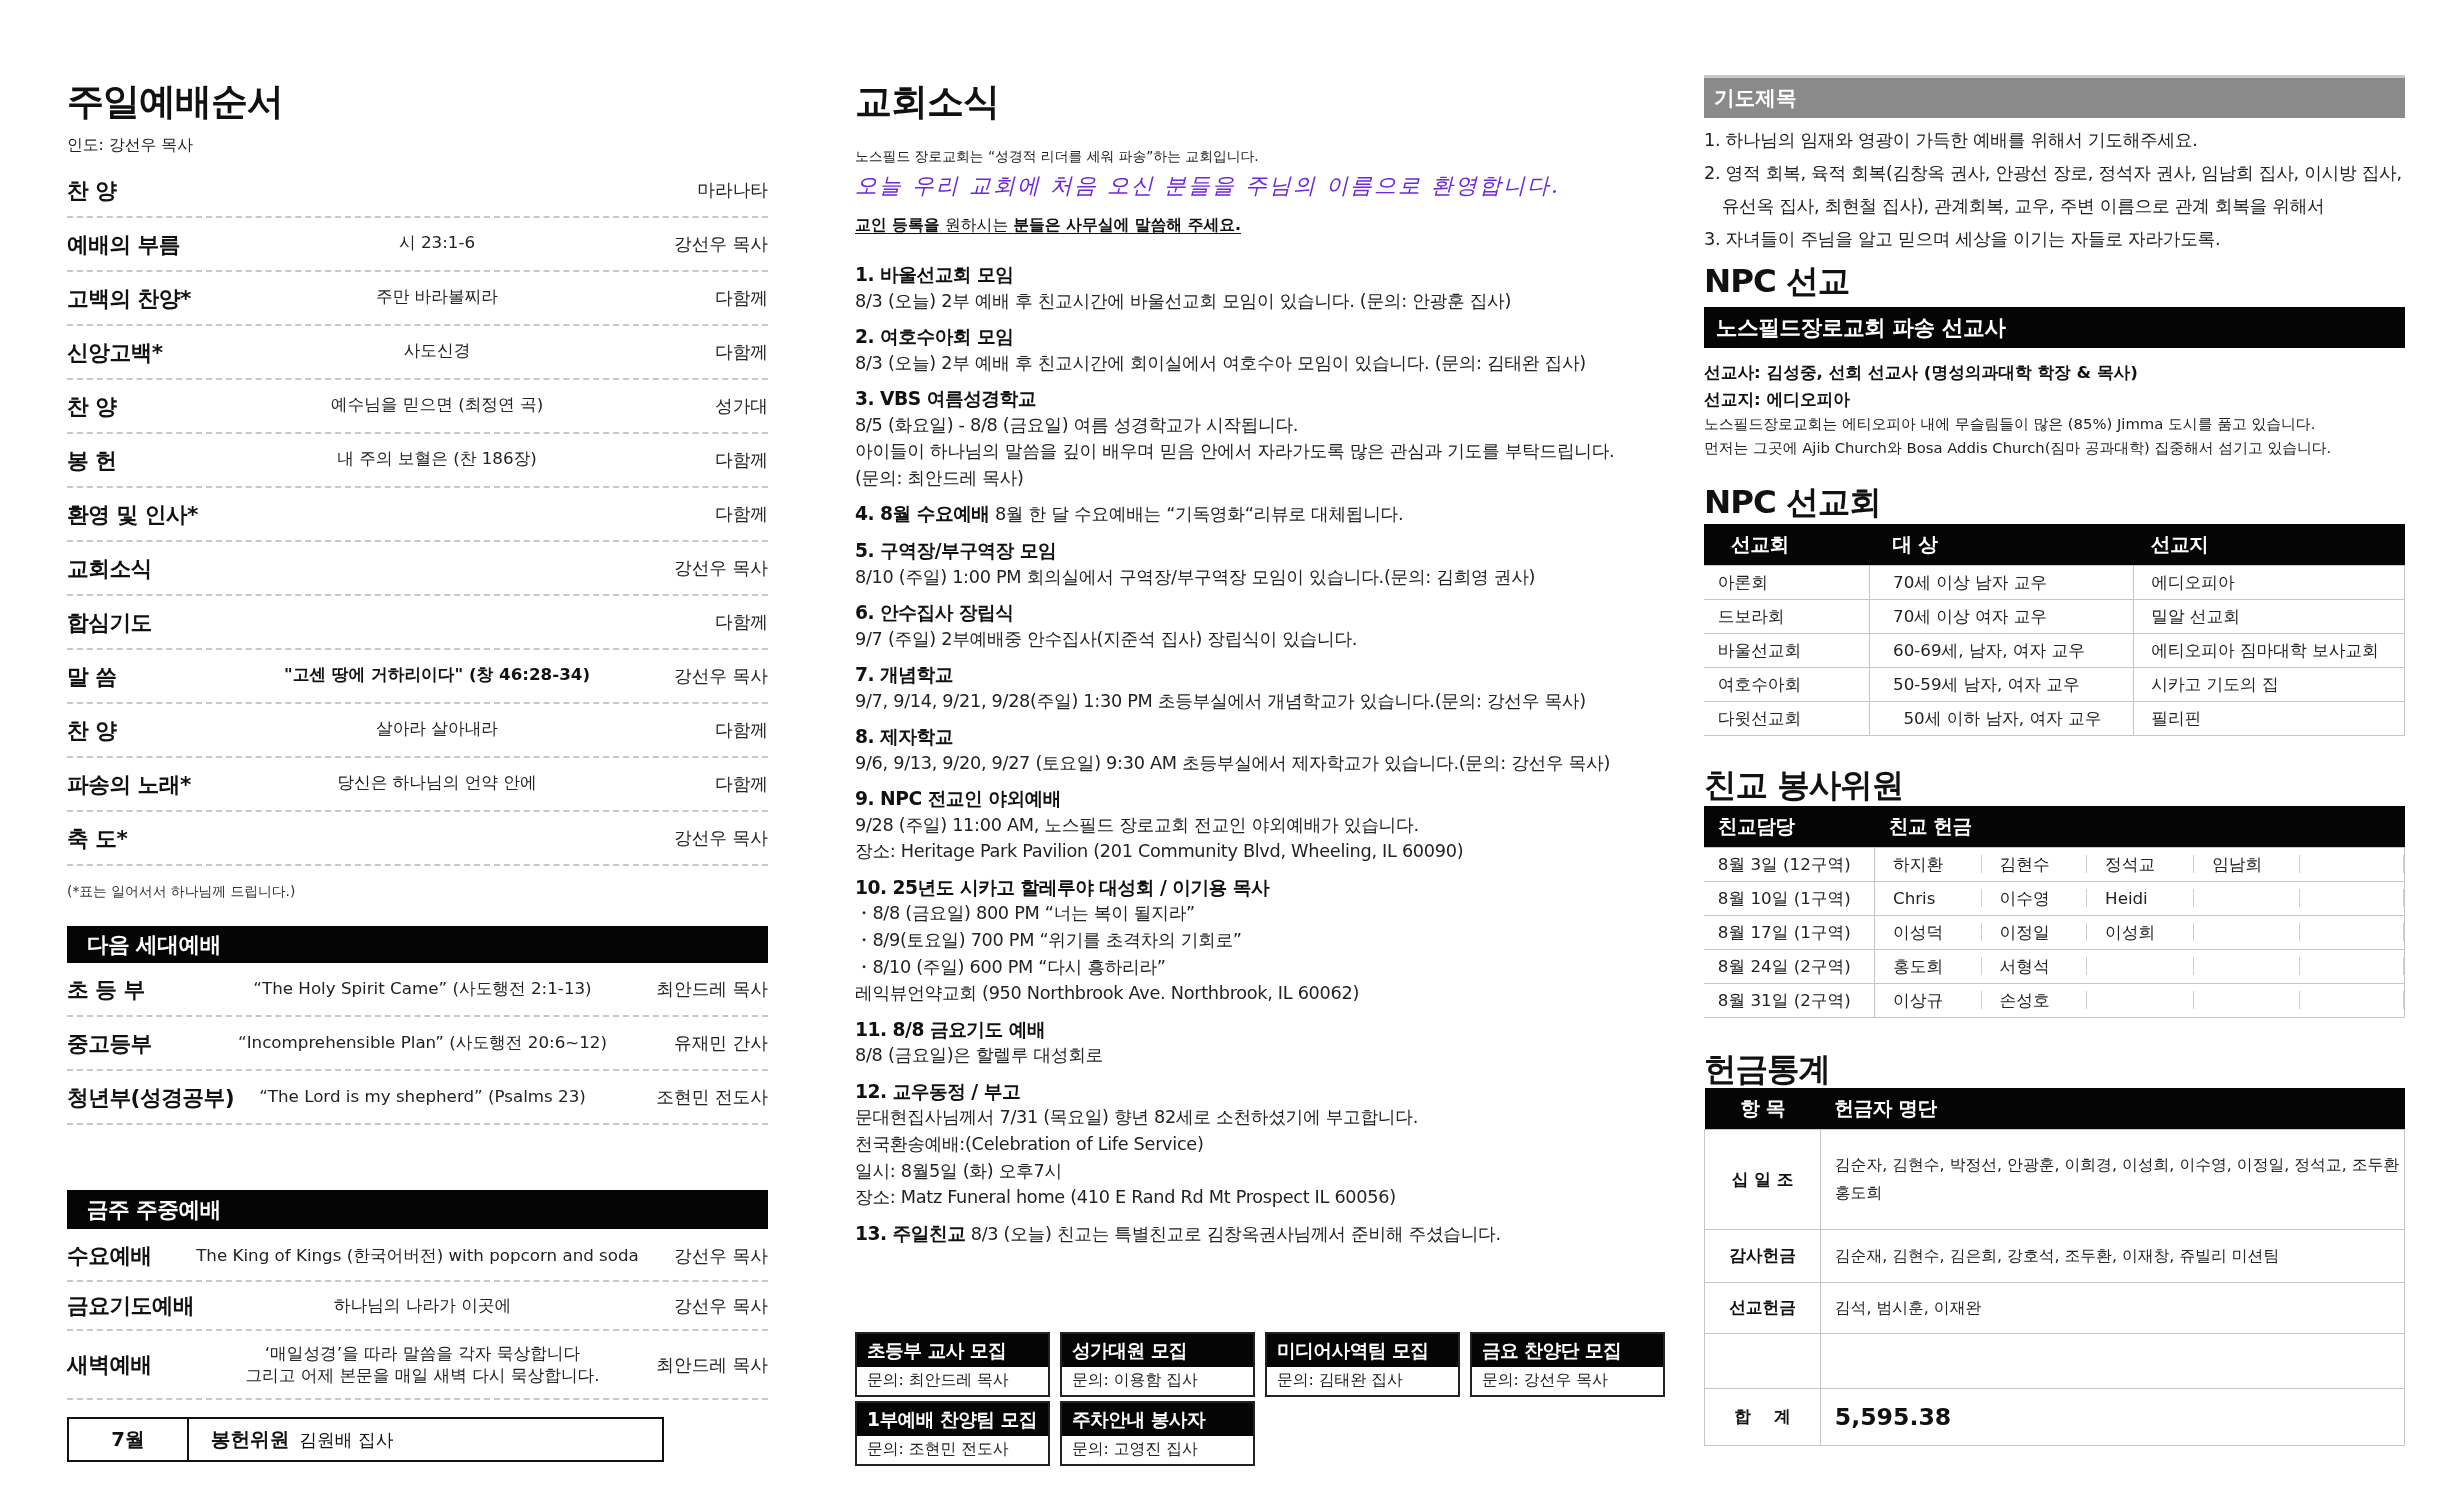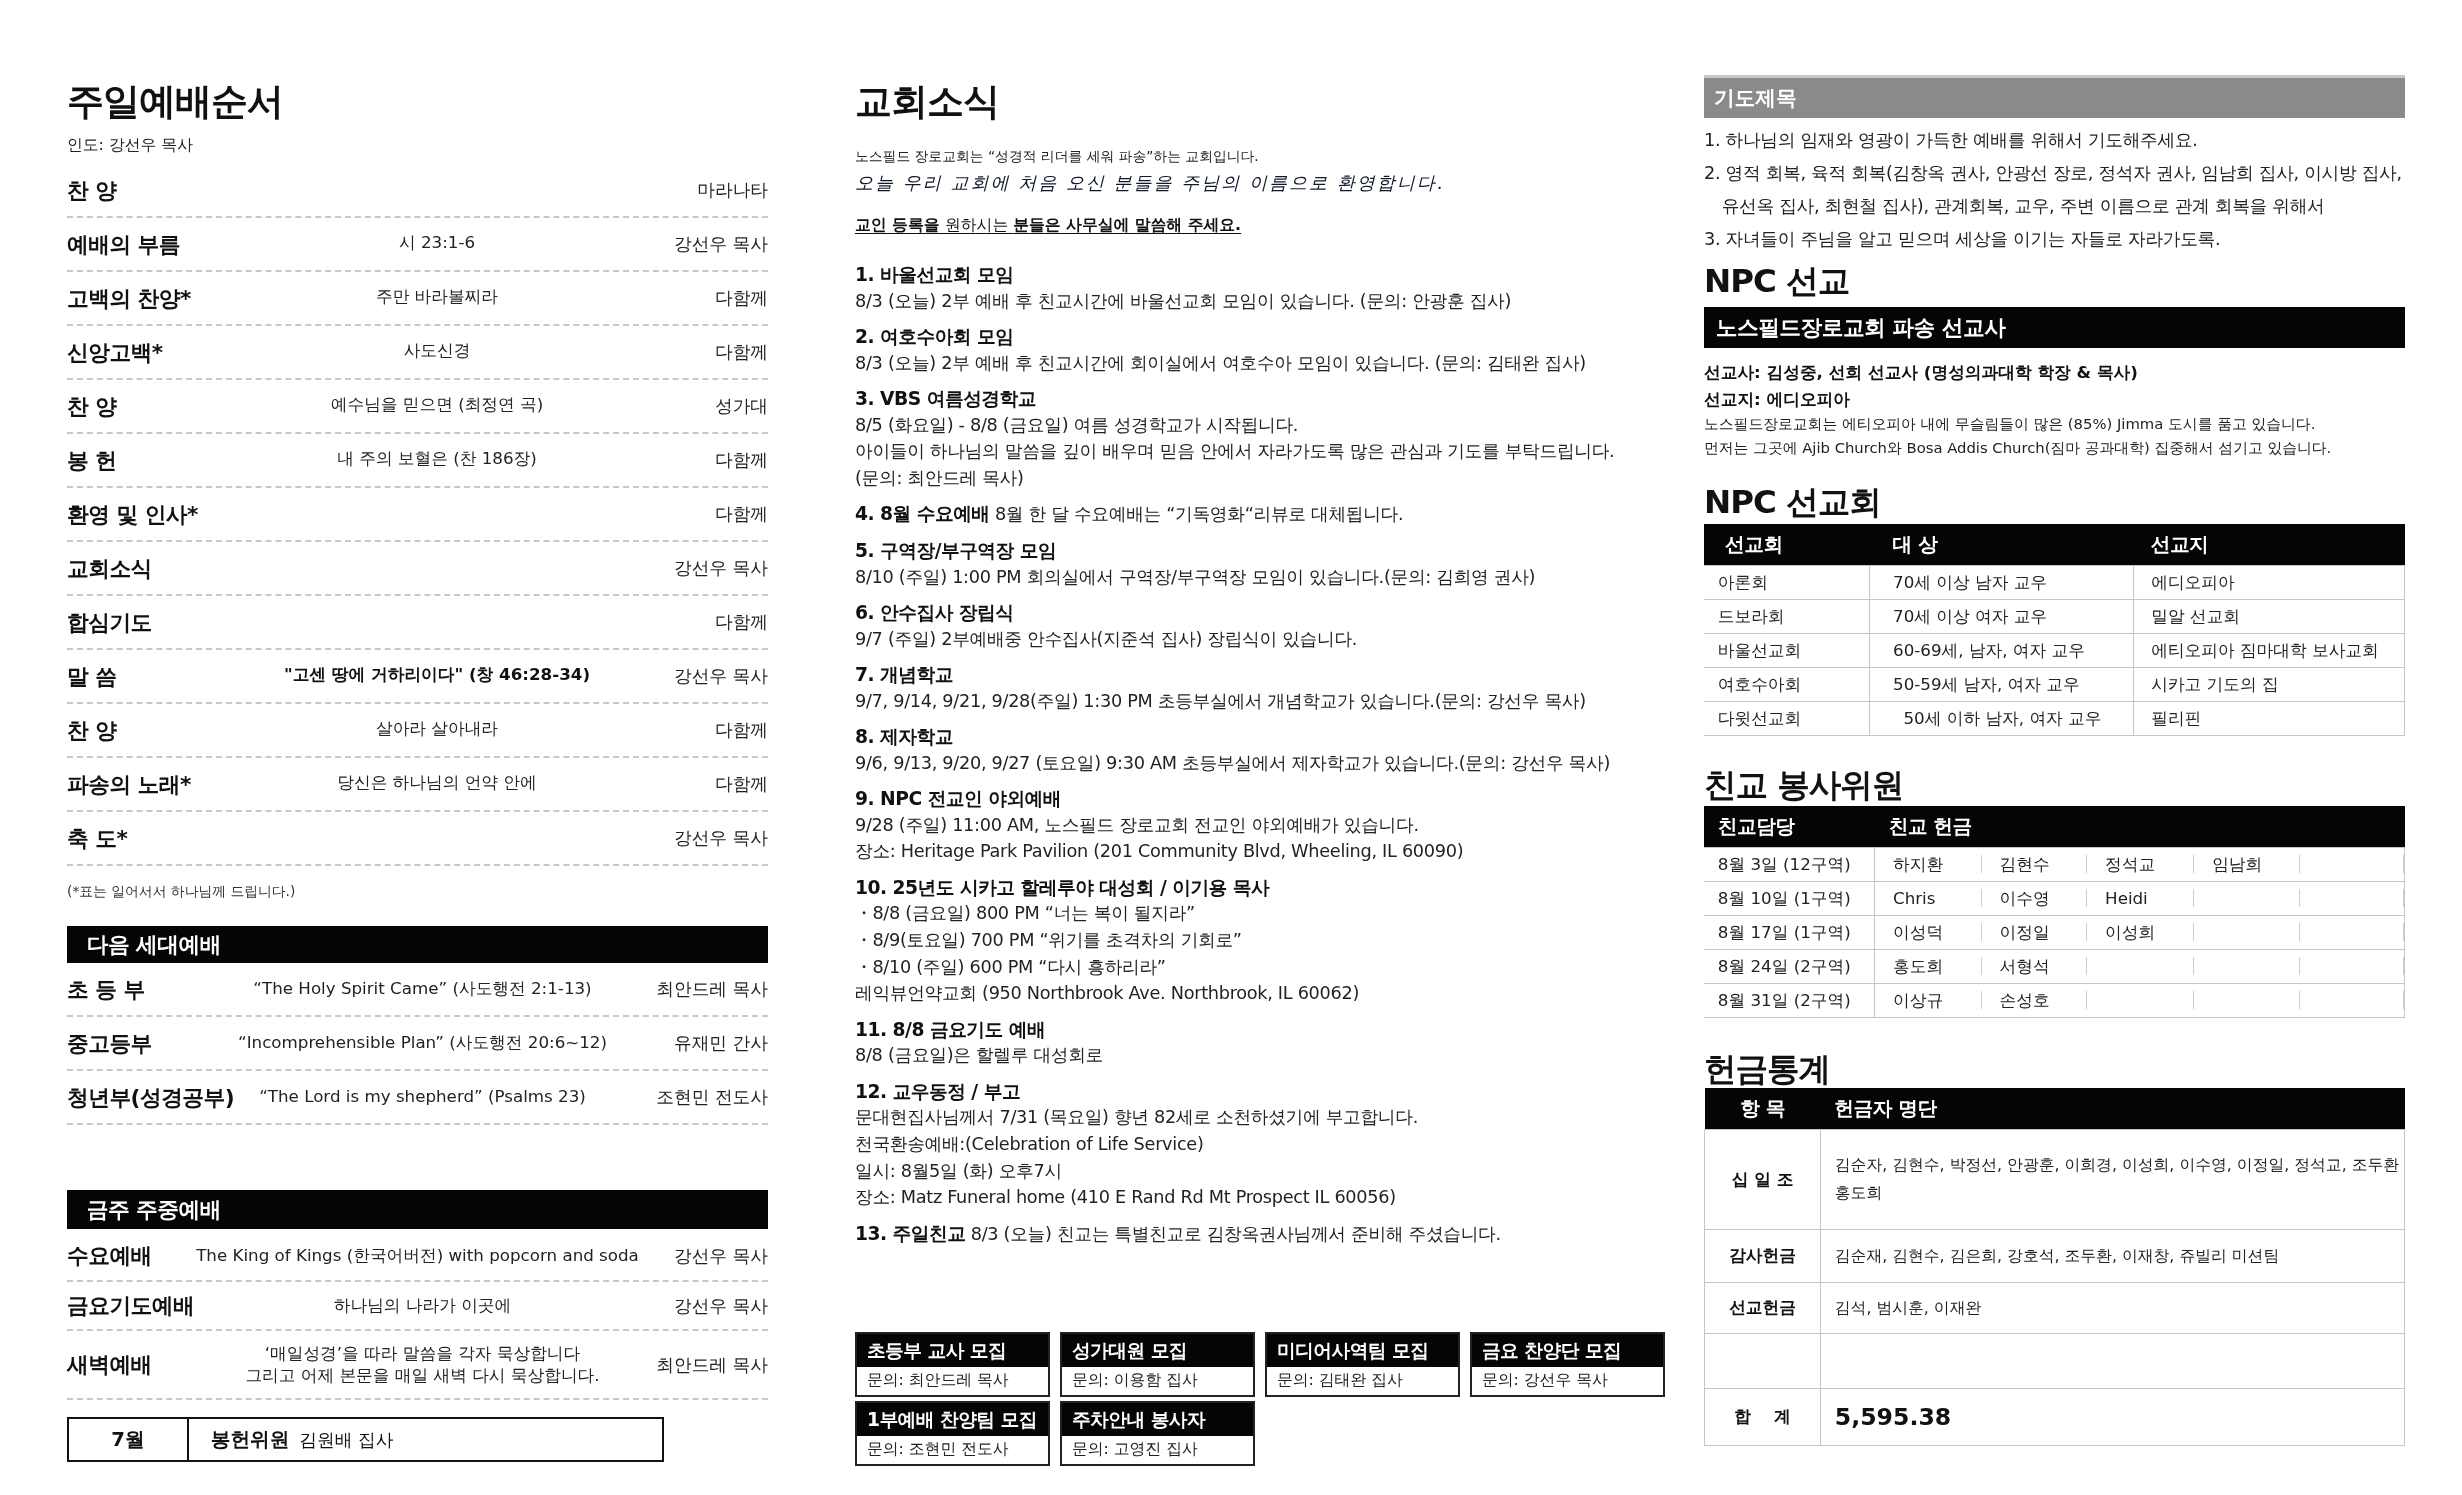--- a/index.html
+++ b/index.html
@@ -25,21 +25,21 @@
   .sub-row .lbl { font-size: 21.7px; font-weight: bold; letter-spacing: -0.5px; }
   .sub-row .mid { position: absolute; left: 148px; right: 138px; text-align: center; font-size: 16.7px; color: #222; line-height: 21.7px; }
   .sub-row .rt { position: absolute; right: 0; font-size: 17.7px; color: #222; }
   .month-box { position: absolute; border: 2px solid #111; display: flex; height: 45px; }
   .month-box .m { width: 120px; border-right: 2px solid #111; font-weight: bold; font-size: 19.7px; display: flex; align-items: center; justify-content: center; }
   .month-box .v { padding-left: 21.7px; display: flex; align-items: center; font-size: 17.7px; }
   .month-box .v b { font-size: 19.7px; margin-right: 9.9px; }
 
   
   .intro1 { position: absolute; font-size: 13.8px; color: #222; }
-  .intro2 { position: absolute; font-family: "DejaVu Serif", serif; font-style: italic; font-size: 18px; color: #0f172a; letter-spacing: 2px; }
+  .intro2 { position: absolute; font-family: "DejaVu Serif", serif; font-style: italic; font-size: 22px; color: #6d28d9; letter-spacing: 2px; }
   .intro3 { position: absolute; font-size: 15.8px; font-weight: bold; text-decoration: underline; text-underline-offset: 3px; }
   .intro3 span.normal { font-weight: normal; }
   .news { position: absolute; left: 0; width: 827px; }
   .news-item { margin-bottom: 9.9px; }
   .news-item .h { font-size: 18.7px; font-weight: bold; letter-spacing: -0.5px; line-height: 25.6px; }
   .news-item .h .inline { font-weight: normal; }
   .news-item .l { font-size: 17.7px; line-height: 26.6px; color: #222; letter-spacing: -0.3px; }
   .recruit-grid { position: absolute; left: 0; }
   .rbox { position: absolute; width: 195px; border: 2px solid #222; background: #fff; }
   .rbox .rh { background: #050505; color: #fff; font-weight: bold; font-size: 18.7px; height: 33px; display: flex; align-items: center; padding-left: 9.9px; letter-spacing: -0.5px; }
@@ -303,21 +303,21 @@
     <div class="b">선교사: 김성중, 선희 선교사 (명성의과대학 학장 &amp; 목사)</div>
     <div class="b">선교지: 에디오피아</div>
     <div class="s">노스필드장로교회는 에티오피아 내에 무슬림들이 많은 (85%) Jimma 도시를 품고 있습니다.</div>
     <div class="s">먼저는 그곳에 Ajib Church와 Bosa Addis Church(짐마 공과대학) 집중해서 섬기고 있습니다.</div>
   </div>
 
   <div class="sec-title" style="top:481px;left:0;">NPC 선교회</div>
   <table class="mt" style="top:524px;left:0;width:701px;">
     <tbody>
         <tr>
-      <th style="width:165px;padding-left:21px;margin-top:18px;">선교회</th>
+      <th style="width:165px;padding-left:27px;margin-top:18px;">선교회</th>
       <th style="width:264px;padding-left:23.6px;">대 상</th>
       <th style="padding-left:17.7px;">선교지</th>
     </tr>
     <tr>
           <td style="padding-left:13.8px;border-left:none;">아론회</td>
           <td style="padding-left:23.6px;">70세 이상 남자 교우</td>
           <td>에디오피아</td>
         </tr>
     <tr>
           <td style="padding-left:13.8px;border-left:none;">드보라회</td>

